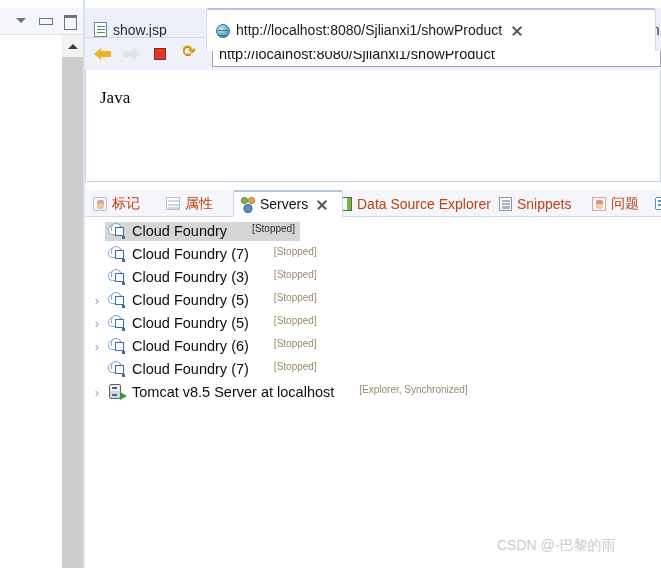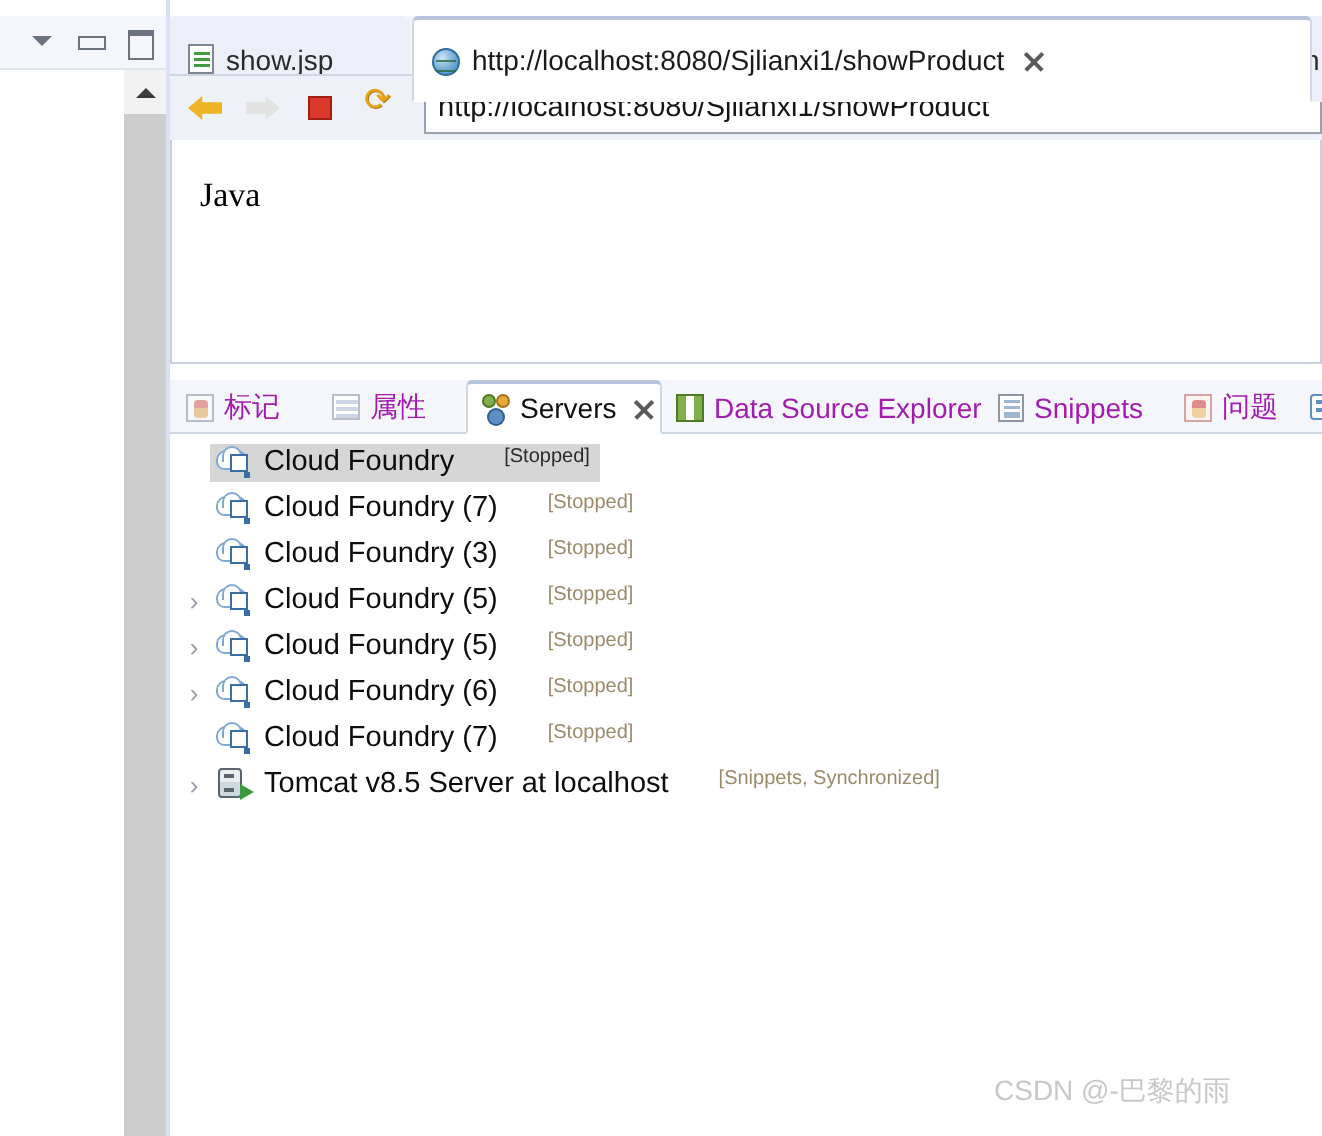--- a/index.html
+++ b/index.html
@@ -259,34 +259,34 @@
     content: ""; position: absolute; left: 0; bottom: 0;
     width: 576px; height: 1px; background: #cfd6e4;
   }
   .vtab {
     position: absolute; top: 0; height: 27px;
     display: flex; align-items: center; gap: 5px;
     padding: 0 6px;
     font-size: 14px;
     white-space: nowrap; cursor: default;
   }
-  .vtab.inactive { color: #a21caf; }
+  .vtab.inactive { color: #c2410c; }
   .vtab.active {
     background: #ffffff;
     color: #101010;
     border: 1px solid #cfd6e4;
     border-bottom-color: #ffffff;
     border-top: 2px solid #b7c4de;
     border-top-left-radius: 3px;
     border-top-right-radius: 3px;
     z-index: 2;
   }
   #vtab0 { left: 2px;   width: 72px; }
   #vtab1 { left: 75px;  width: 72px; }
-  #vtab2 { left: 148px; width: 98px; }
+  #vtab2 { left: 148px; width: 110px; }
   #vtab3 { left: 247px; width: 160px; }
   #vtab4 { left: 408px; width: 92px; }
   #vtab5 { left: 501px; width: 62px; }
   #vtab6 { left: 564px; width: 22px; }
 
   .vt-ico { width: 15px; height: 15px; position: relative; flex: 0 0 auto; }
   .ico-markers {
     border: 1px solid #b8bdc8; background: #f7f8fa;
     width: 14px; height: 14px;
   }
@@ -646,21 +646,21 @@
       </div>
 
       <div class="tree-row">
         <span class="twisty">›</span>
         <span class="row-inner">
           <span class="srv-ico">
             <span class="ico-tomcat"></span>
               <span class="ico-tomcat-play"></span>
           </span>
           <span class="srv-name">Tomcat v8.5 Server at localhost</span>
-          <span class="srv-state">[Snippets, Synchronized]</span>
+          <span class="srv-state">[Explorer, Synchronized]</span>
         </span>
       </div>
 
     </div>
 
   </div>
 
   <div class="watermark">CSDN @-巴黎的雨</div>
 
 </div>

